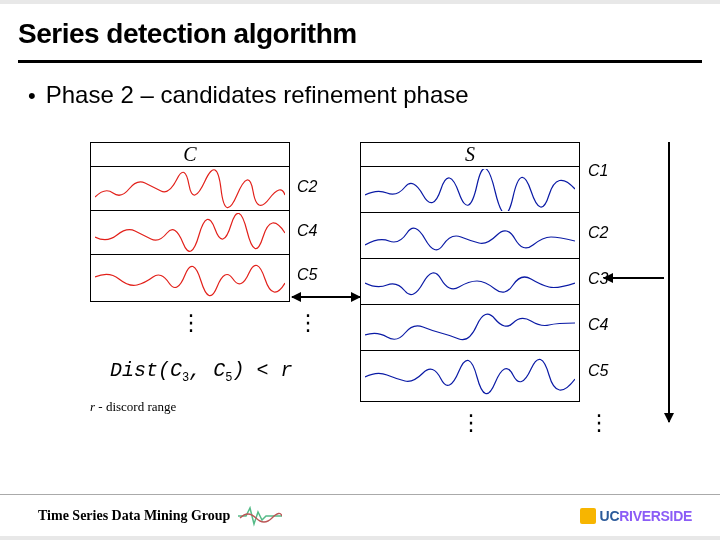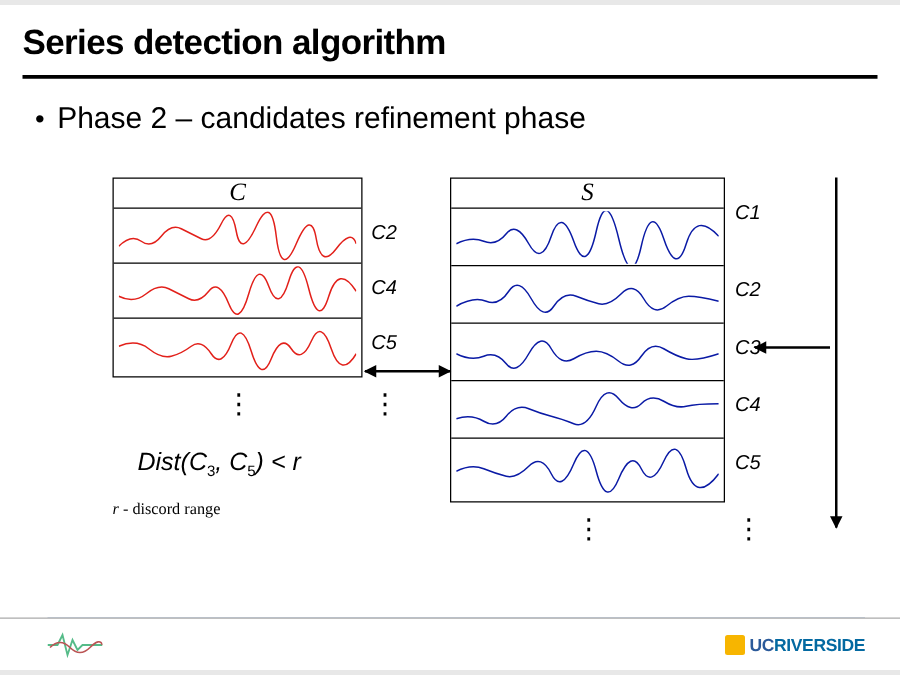--- a/index.html
+++ b/index.html
@@ -107,21 +107,21 @@
     position: absolute;
     font-family: "Times New Roman", serif;
     font-size: 22px;
     text-align: center;
     width: 20px;
   }
   .formula {
     position: absolute;
     left: 50px;
     top: 225px;
-    font-family: Liberation Sans, sans-serif;
+    font-family: Liberation Mono, monospace;
     font-style: italic;
     font-size: 20px;
   }
   .formula .sub { font-size: 12px; vertical-align: sub; font-style: normal; }
   .r-note {
     position: absolute;
     left: 30px;
     top: 265px;
     font-family: "Times New Roman", serif;
     font-size: 13px;
@@ -224,21 +224,21 @@
     border-radius: 2px;
   }
   .ucr-text {
     font-family: Arial, sans-serif;
     font-weight: bold;
     font-size: 14px;
     color: #2b5a9a;
     letter-spacing: -0.3px;
   }
   .ucr-text .uc { color: #2b5a9a; }
-  .ucr-text .riverside { color: #0369a1; font-weight: 600; }
+  .ucr-text .riverside { color: #8b5cf6; font-weight: 600; }
   .footer-rule {
     position: absolute;
     left: 38px; right: 28px;
     bottom: 40px;
     height: 2px;
     background: #2b5a9a;
   }
 </style>
 </head>
 <body>
@@ -331,20 +331,21 @@
       <span class="r-sym">r</span>
       <span class="dash">- </span>
       <span>discord range</span>
     </div>
 
   </div>
 
   <div class="footer-rule"></div>
   <div class="footer">
     <div class="footer-left">
+      <span class="footer-group">Time Series Data Mining Group</span>
       <span class="footer-logo-mini">
         <svg viewBox="0 0 44 24">
             <path d="M0 12 H8 L12 4 L16 20 L20 8 L24 16 L28 12 H44" fill="none" stroke="#5b8" stroke-width="1.5"></path>
             <path d="M2 14 Q10 6 18 14 T34 14 T44 12" fill="none" stroke="#b55" stroke-width="1.3"></path>
           </svg>
       </span>
     </div>
     <div class="ucr-logo">
       <span class="ucr-badge"></span>
       <span class="ucr-text">

